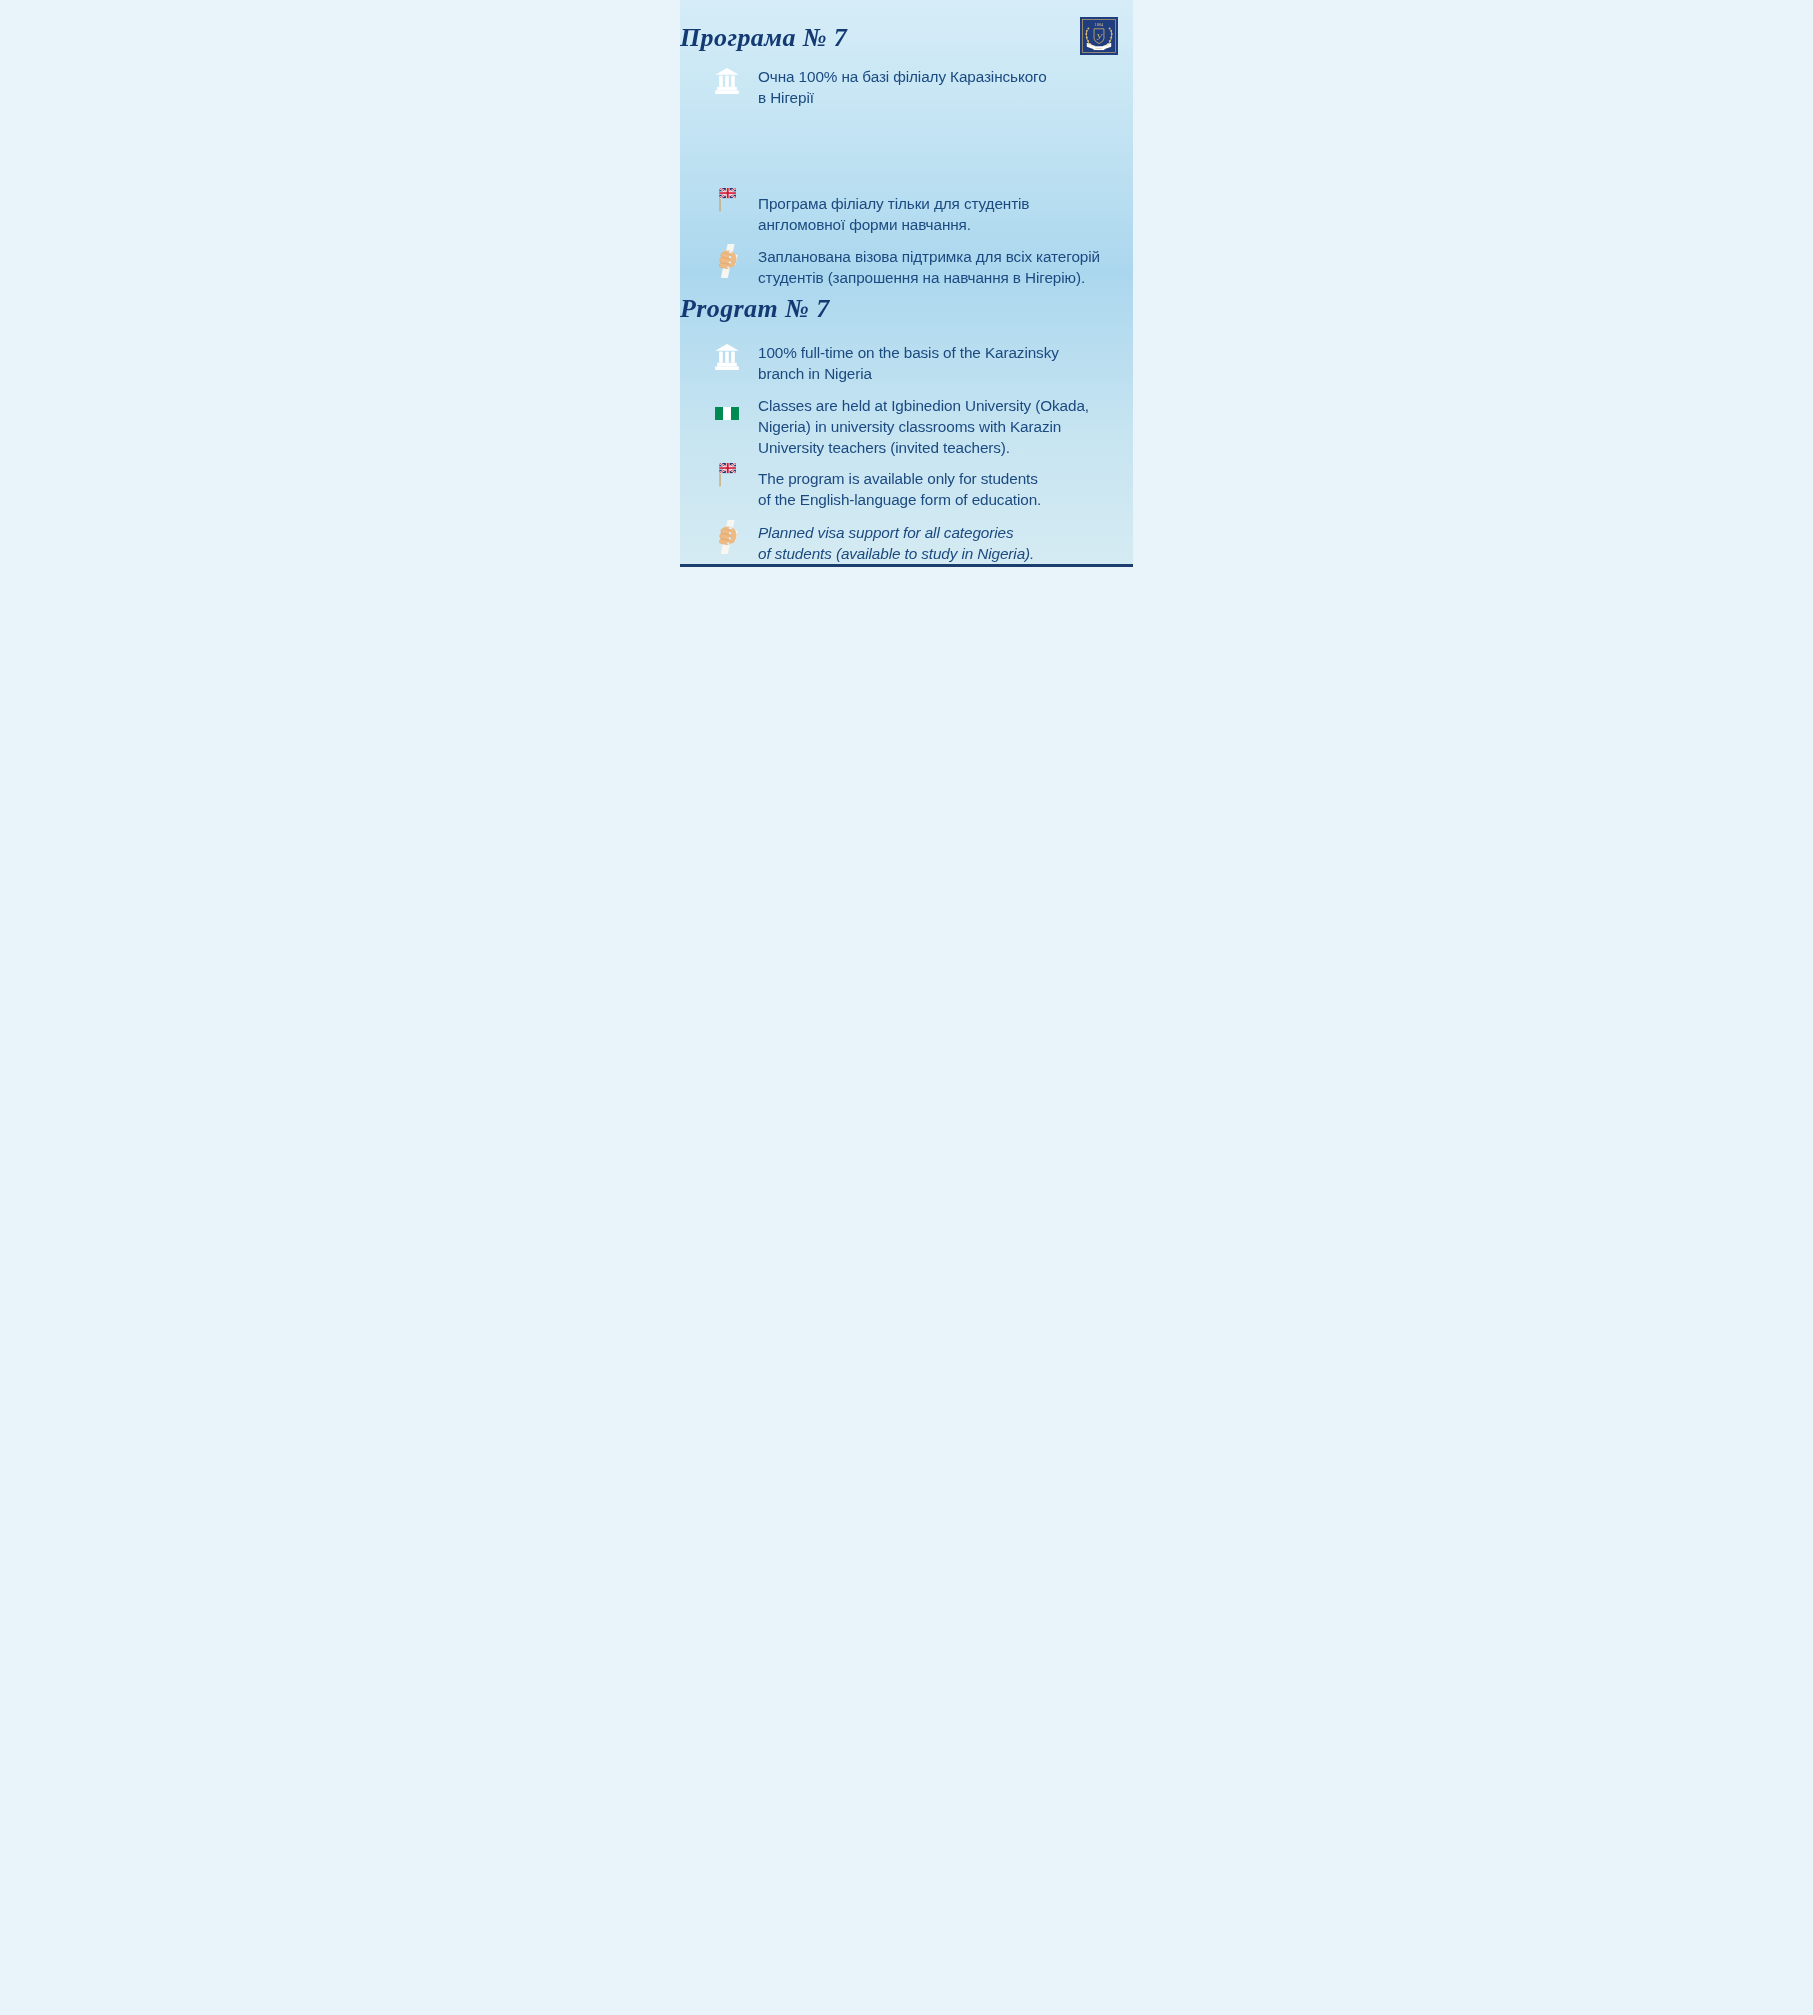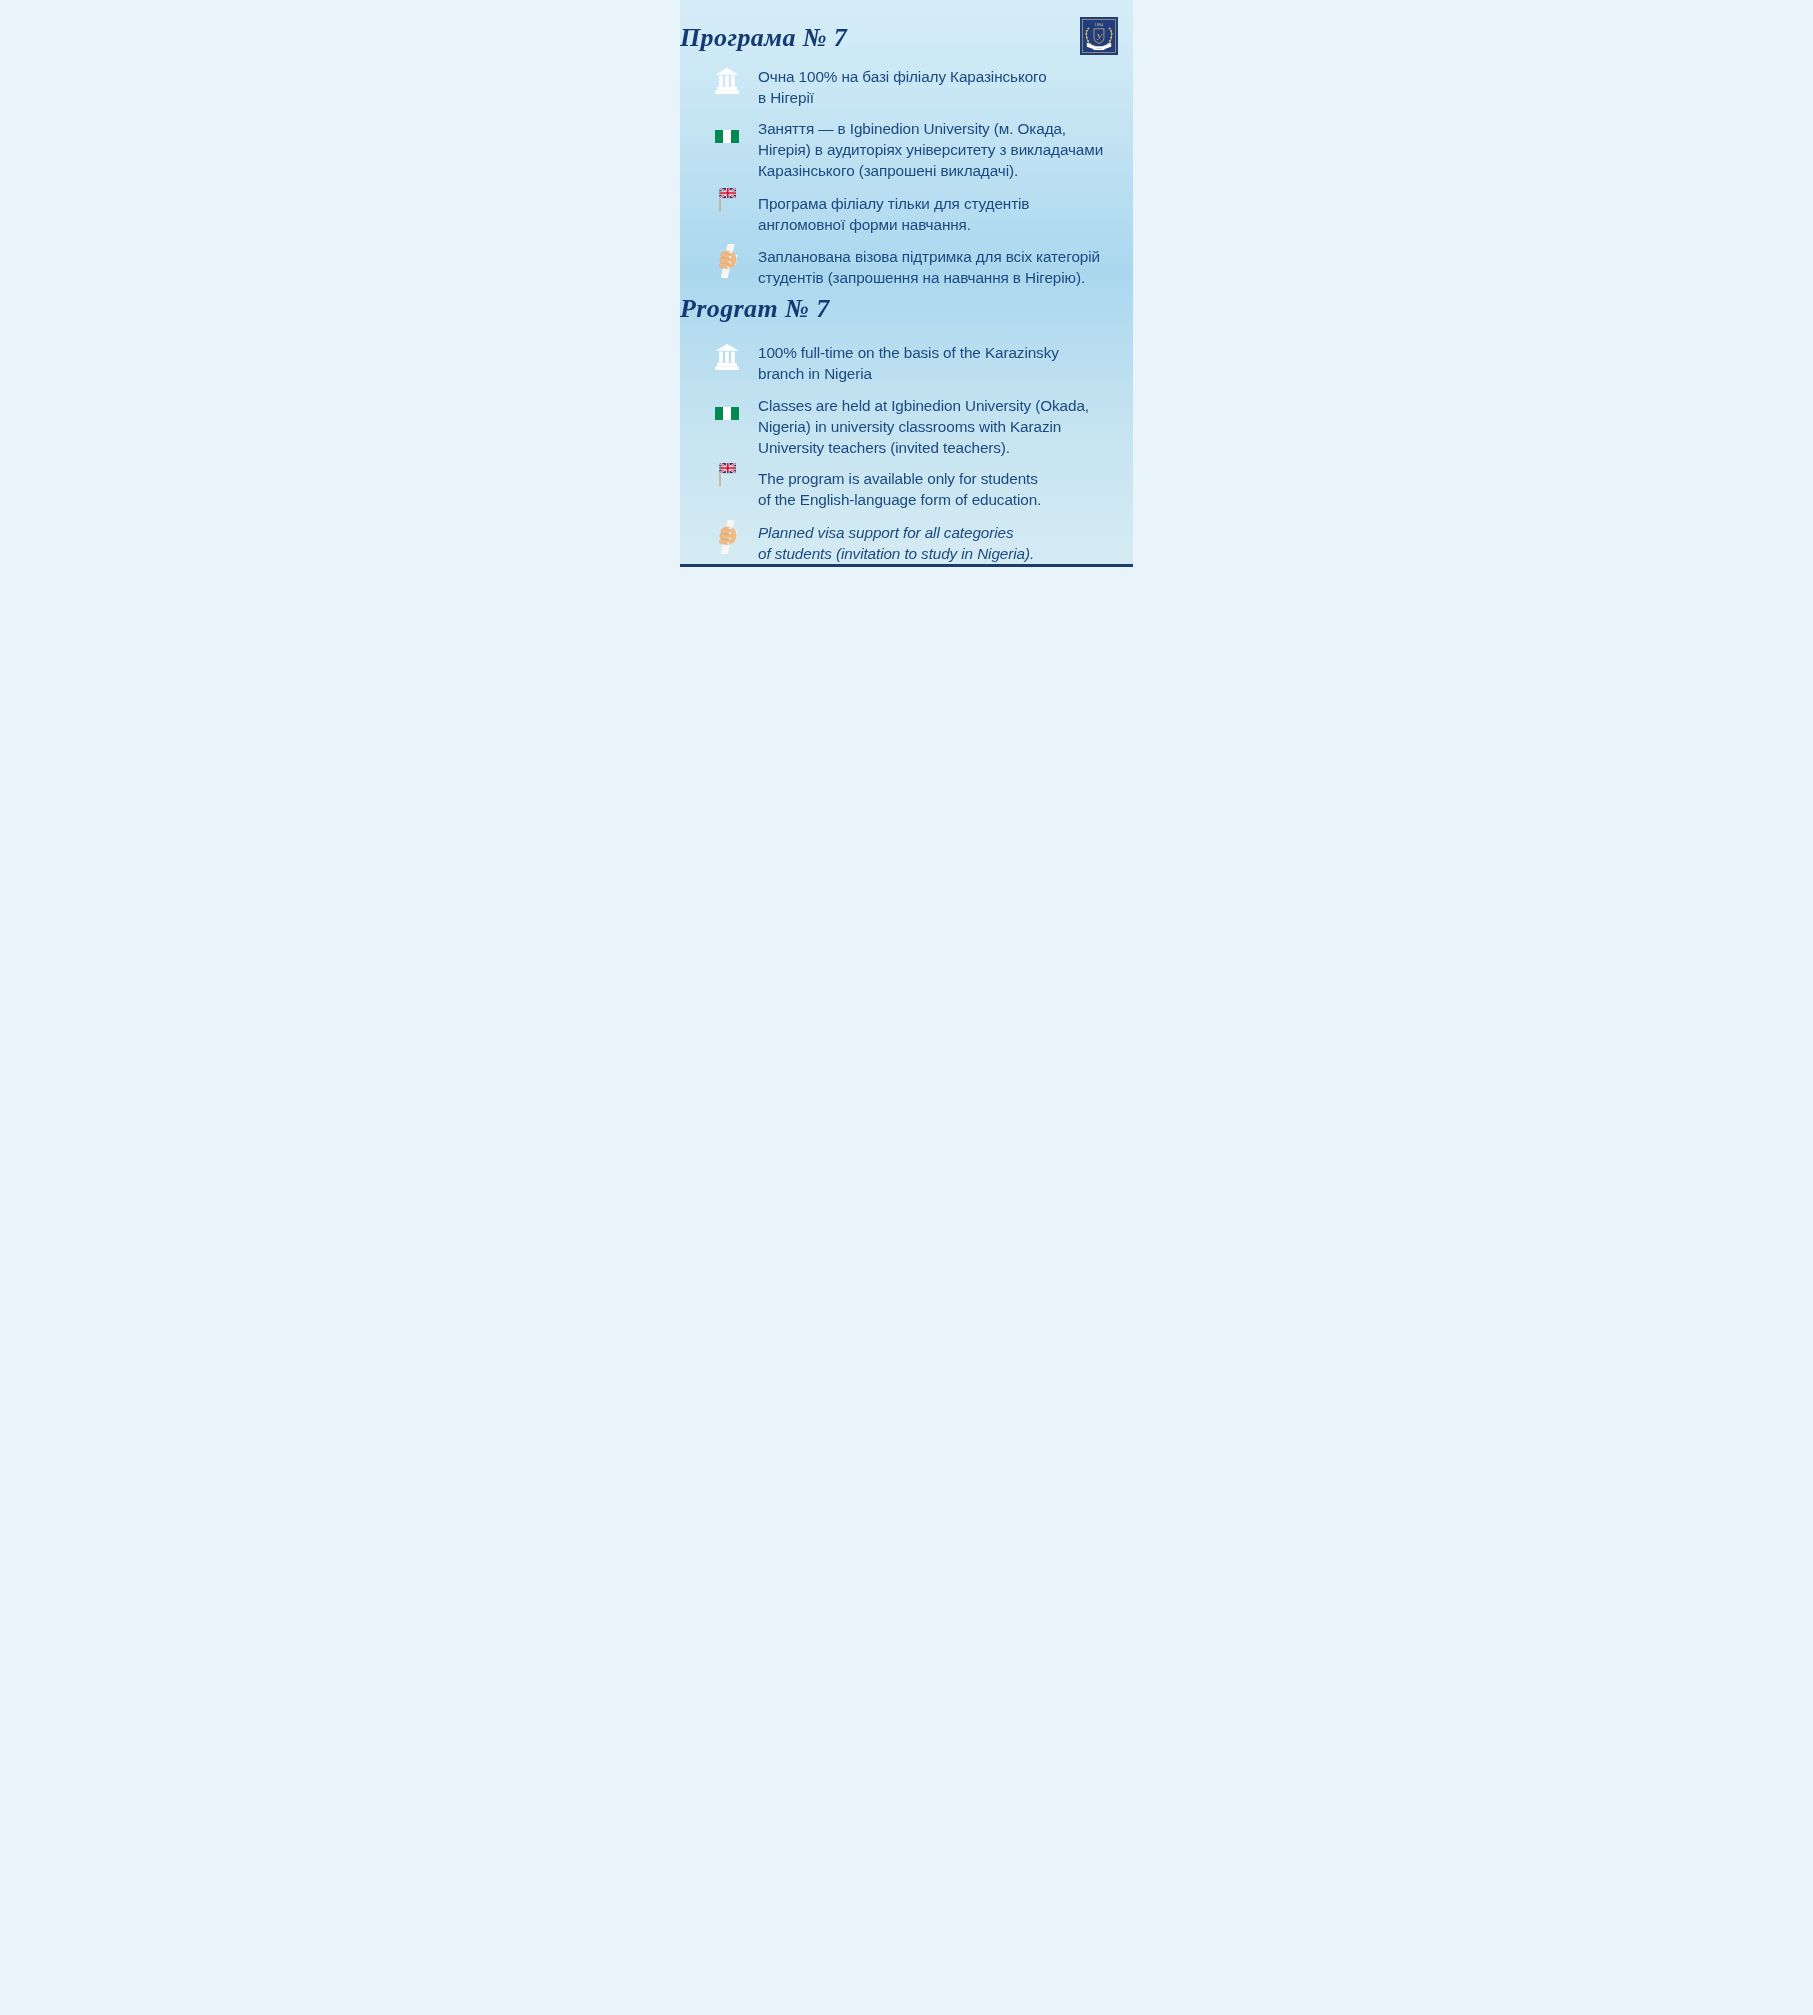--- a/index.html
+++ b/index.html
@@ -112,33 +112,20 @@
         <rect x="5" y="47" width="49" height="9" fill="#ffffff"></rect>
         <rect x="0" y="56" width="59" height="9" fill="#ffffff"></rect>
       </svg>
     </div>
     <div class="text">
       <div class="line">Очна 100% на базі філіалу Каразінського</div>
       <div class="line">в Нігерії</div>
     </div>
   </div>
 
-  <div class="row r2">
-    <div class="icon-slot ic-flagN">
-      <svg width="24" height="13" viewBox="0 0 59 32">
-        <rect x="0" y="0" width="59" height="32" fill="#008a52"></rect>
-        <rect x="19.7" y="0" width="19.6" height="32" fill="#ffffff"></rect>
-      </svg>
-    </div>
-    <div class="text">
-      <div class="line">Заняття — в Igbinedion University (м. Окада,</div>
-      <div class="line">Нігерія) в аудиторіях університету з викладачами</div>
-      <div class="line">Каразінського (запрошені викладачі).</div>
-    </div>
-  </div>
 
   <div class="row r3">
     <div class="icon-slot ic-flagUK">
       <svg width="17" height="23.4" viewBox="0 0 42 58">
         <rect x="1" y="25" width="3" height="33" fill="#c8a164"></rect>
         <g>
           <rect x="1" y="0" width="41" height="25" fill="#20376b"></rect>
           <path d="M1,0 L42,25 M42,0 L1,25" stroke="#ffffff" stroke-width="5"></path>
           <path d="M1,0 L42,25 M42,0 L1,25" stroke="#d21532" stroke-width="2"></path>
           <rect x="17" y="0" width="9" height="25" fill="#ffffff"></rect>
@@ -245,20 +232,20 @@
           <rect x="11" y="50" width="26" height="11" rx="5.5" fill="#eebb84" stroke="#d9a06b" stroke-width="1"></rect>
           <path d="M27,16 a6,6 0 0 1 9,5 l-9,0 z" fill="#ddeefa"></path>
           <circle cx="33" cy="31" r="3" fill="#ddeefa"></circle>
           <circle cx="35" cy="44" r="3" fill="#ddeefa"></circle>
           <circle cx="34" cy="57" r="3" fill="#ddeefa"></circle>
         </g>
       </svg>
     </div>
     <div class="text">
       <div class="line">Planned visa support for all categories</div>
-      <div class="line">of students (invitation to study in Nigeria).</div>
+      <div class="line">of students (available to study in Nigeria).</div>
     </div>
   </div>
 
   <div class="footer-bar"></div>
 
 </div>
 
 
 </body></html>

